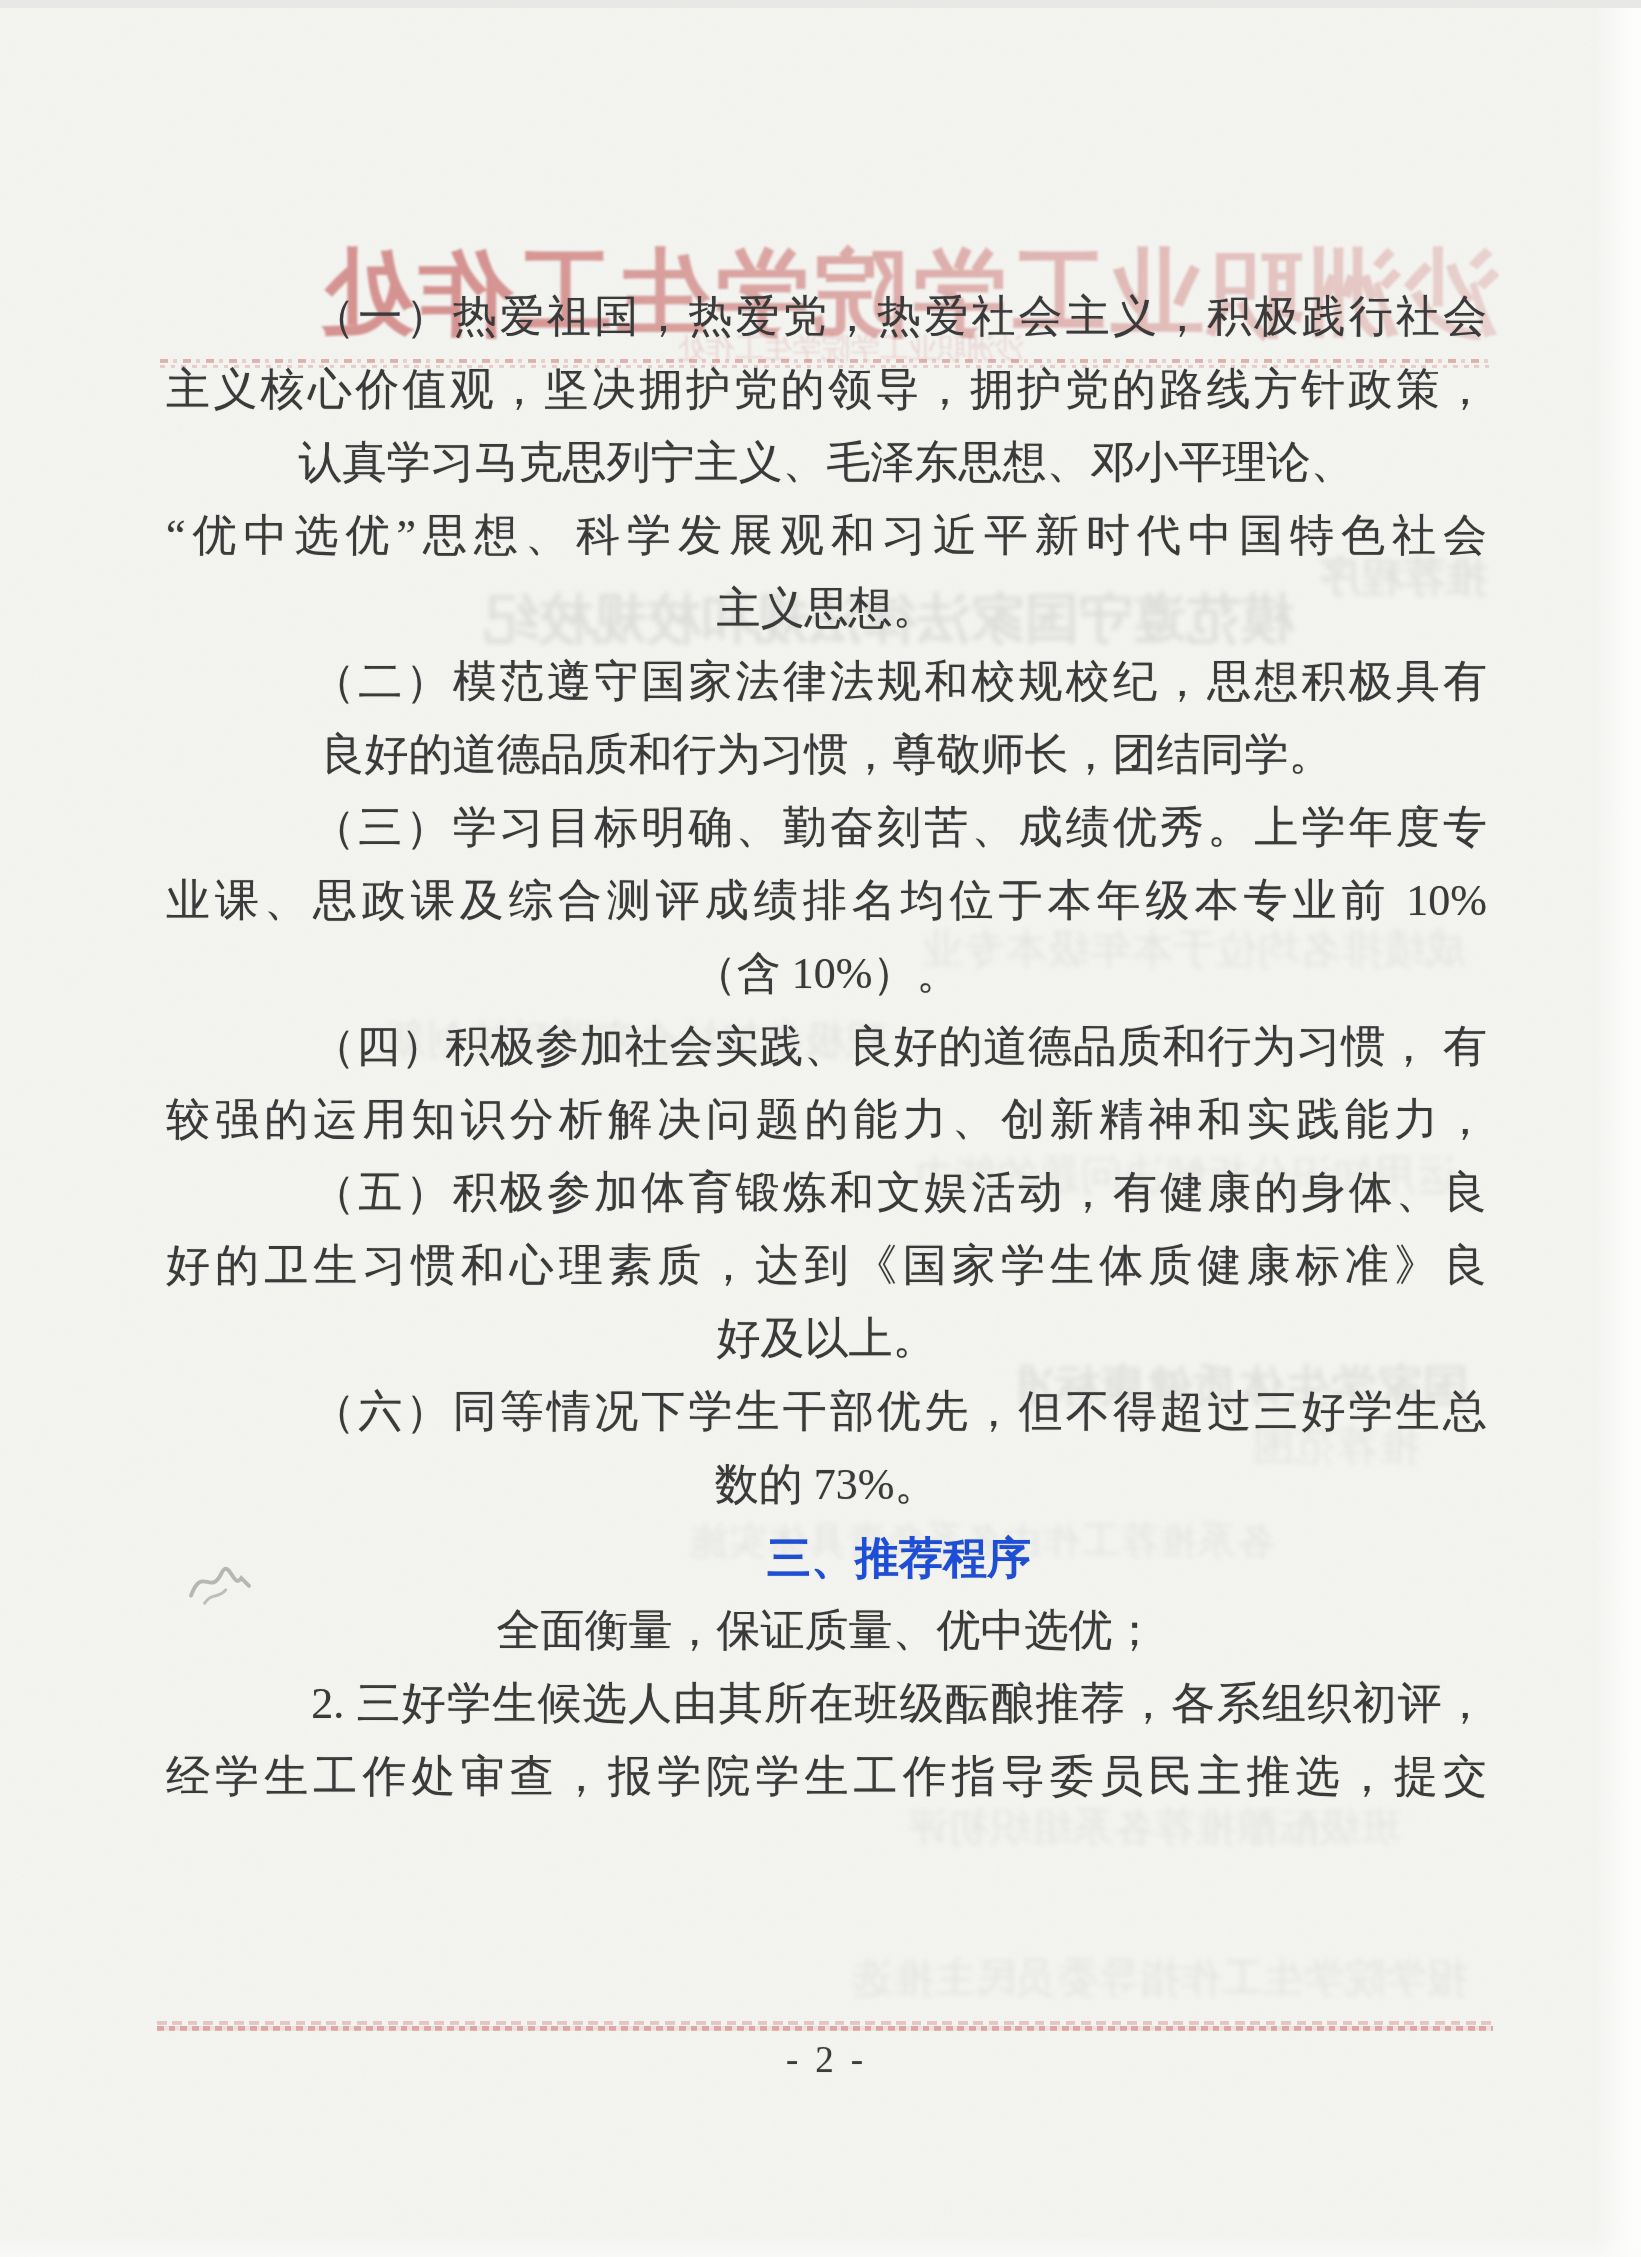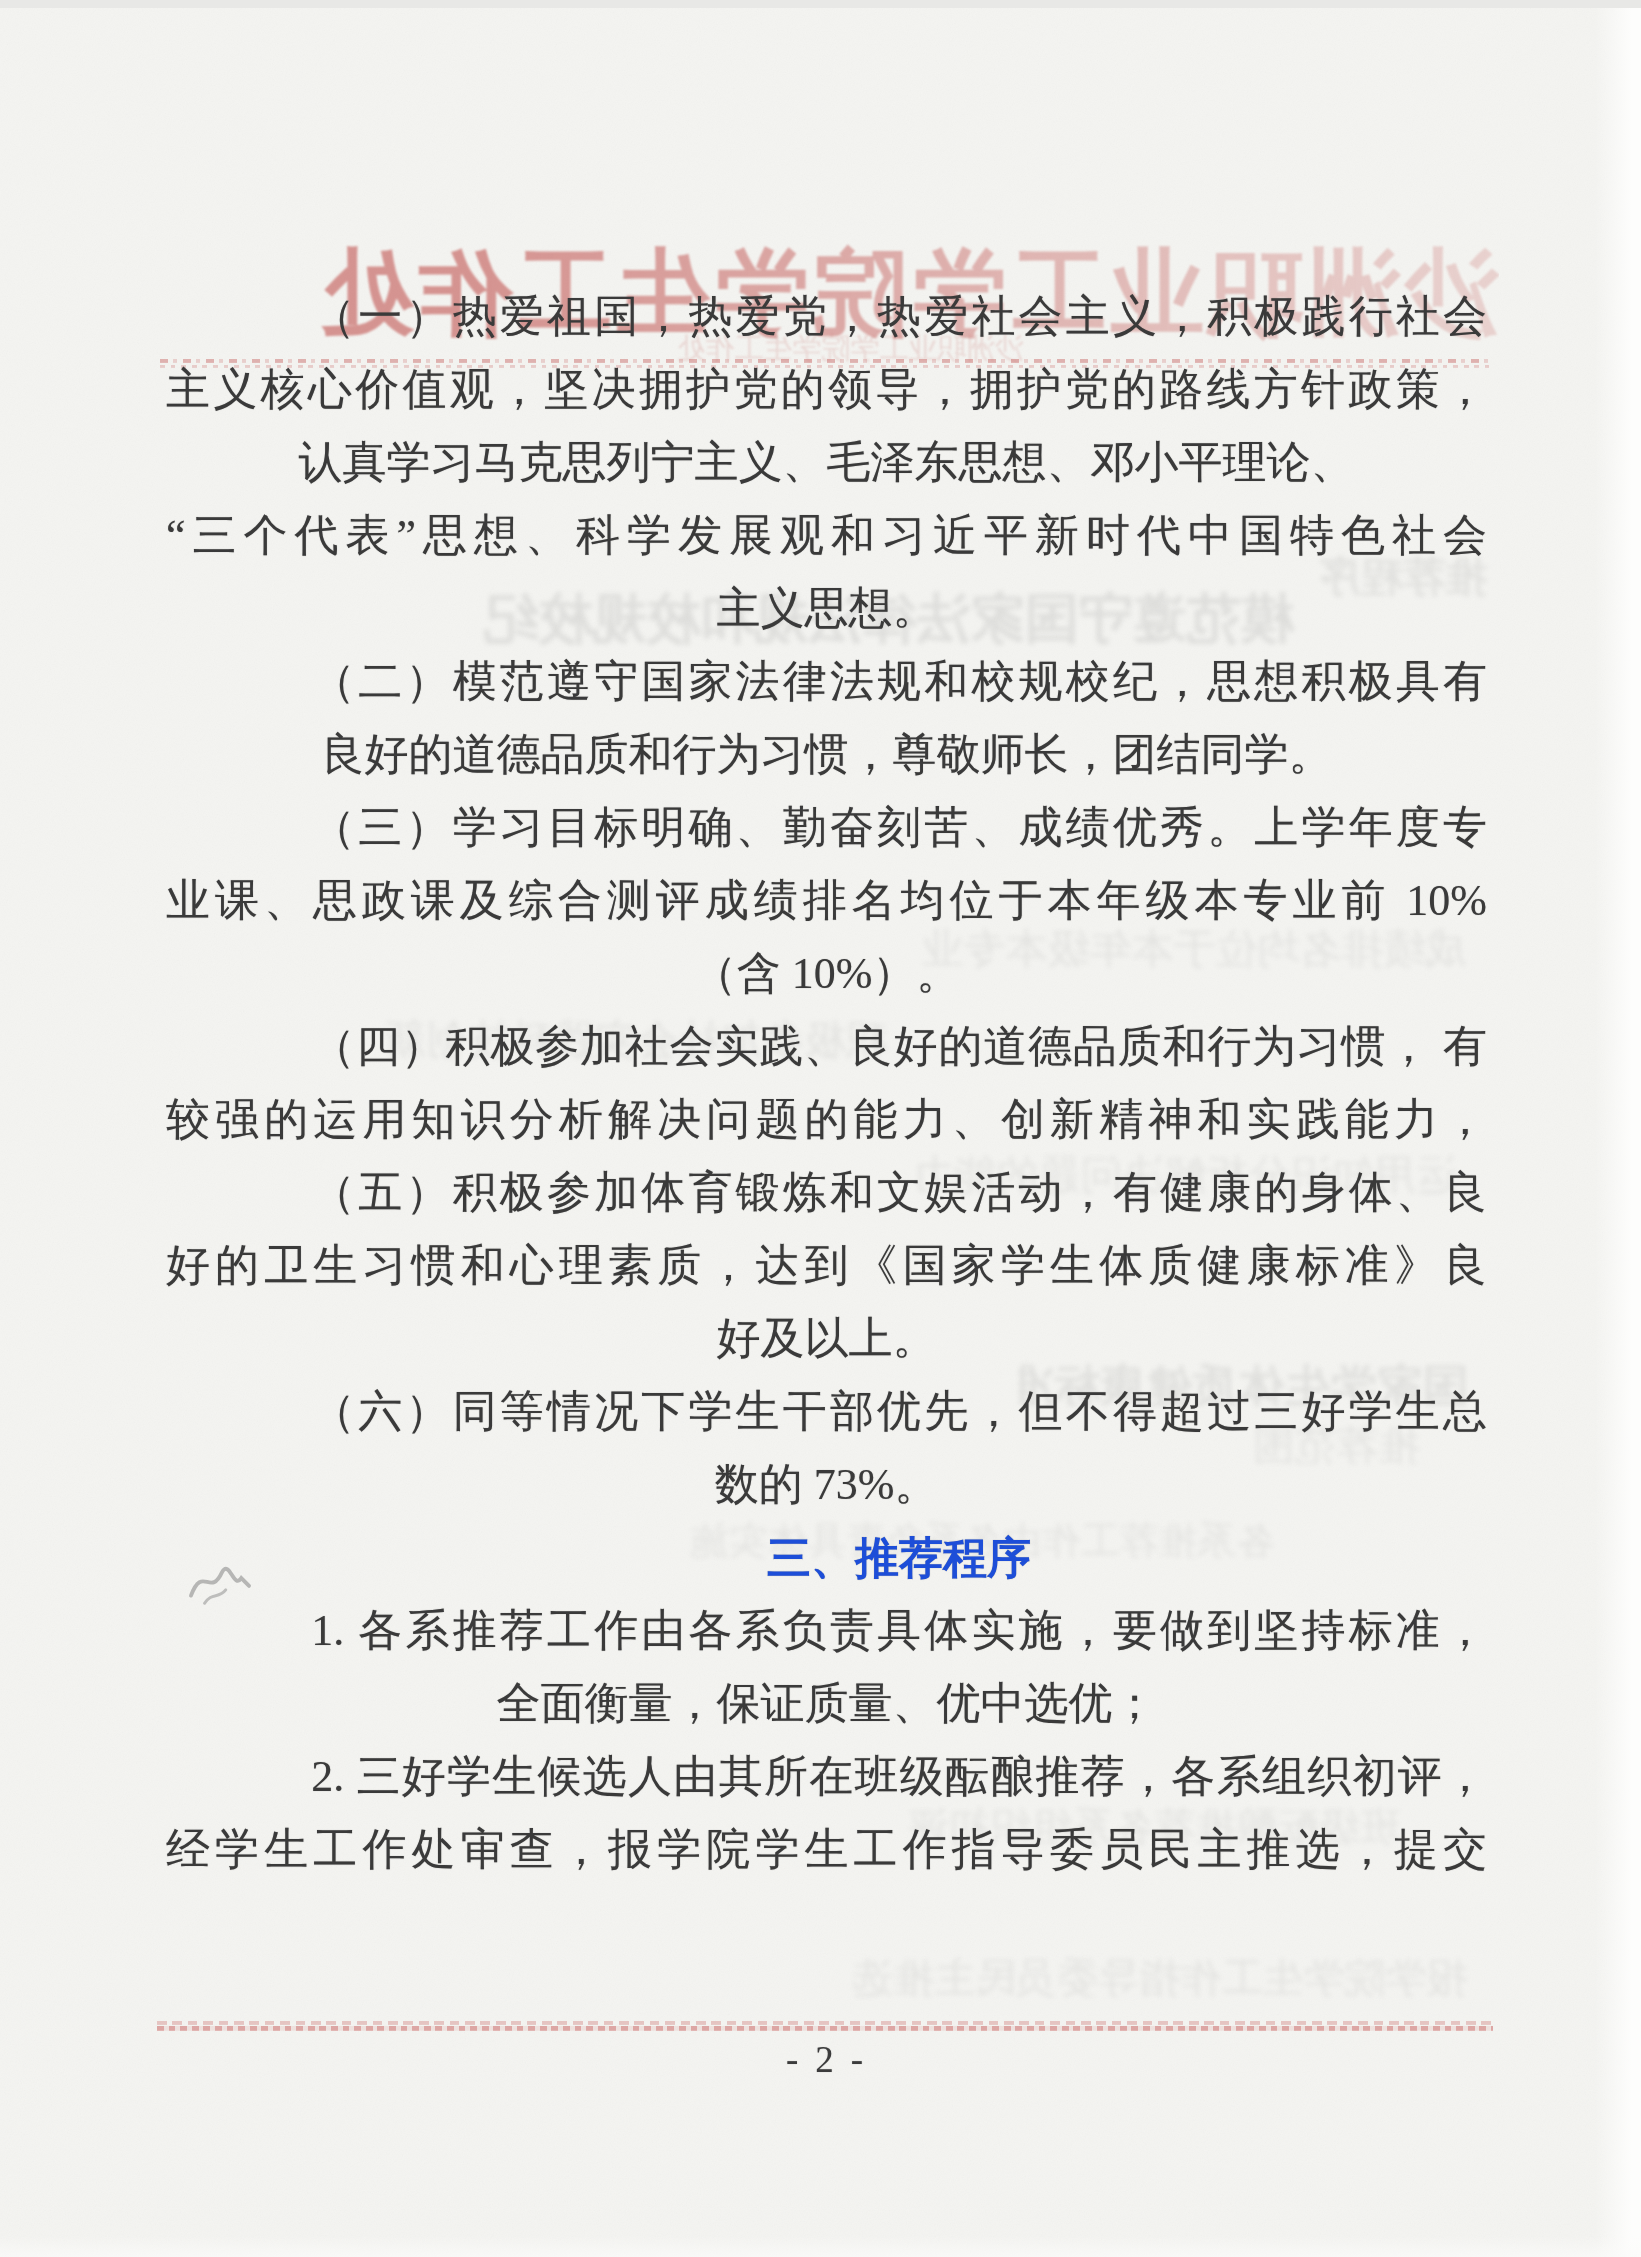--- a/index.html
+++ b/index.html
@@ -114,36 +114,35 @@
 
   <svg class="pencil" width="70" height="60" xmlns="http://www.w3.org/2000/svg" viewBox="0 0 72 62">
     <path d="M6,44 C18,12 26,46 38,20 C46,6 50,38 58,26 L66,34" stroke="#7b7b7b" stroke-width="4" fill="none" stroke-linecap="round"></path>
     <path d="M20,52 C28,40 34,48 42,38" stroke="#8a8a8a" stroke-width="3" fill="none" stroke-linecap="round"></path>
   </svg>
 
   <div class="textblock">
     <div class="line fill indent">（一）热爱祖国，热爱党，热爱社会主义，积极践行社会</div>
     <div class="line fill">主义核心价值观，坚决拥护党的领导，拥护党的路线方针政策，</div>
     <div class="line">认真学习马克思列宁主义、毛泽东思想、邓小平理论、</div>
-    <div class="line fill">“三个代表”思想、科学发展观和习近平新时代中国特色社会</div>
+    <div class="line fill">“优中选优”思想、科学发展观和习近平新时代中国特色社会</div>
     <div class="line">主义思想。</div>
     <div class="line fill indent">（二）模范遵守国家法律法规和校规校纪，思想积极具有</div>
     <div class="line">良好的道德品质和行为习惯，尊敬师长，团结同学。</div>
     <div class="line fill indent">（三）学习目标明确、勤奋刻苦、成绩优秀。上学年度专</div>
     <div class="line fill">业课、思政课及综合测评成绩排名均位于本年级本专业前 10%</div>
     <div class="line">（含 10%）。</div>
     <div class="line fill indent">（四）积极参加社会实践、良好的道德品质和行为习惯， 有</div>
     <div class="line fill">较强的运用知识分析解决问题的能力、创新精神和实践能力，</div>
     <div class="line fill indent">（五）积极参加体育锻炼和文娱活动，有健康的身体、良</div>
     <div class="line fill">好的卫生习惯和心理素质，达到《国家学生体质健康标准》良</div>
     <div class="line">好及以上。</div>
     <div class="line fill indent">（六）同等情况下学生干部优先，但不得超过三好学生总</div>
     <div class="line">数的 73%。</div>
     <div class="line heading indent">三、推荐程序</div>
-    <div class="line fill indent">1. 各系推荐工作由各系负责具体实施，要做到坚持标准，</div>
     <div class="line">全面衡量，保证质量、优中选优；</div>
     <div class="line fill indent">2. 三好学生候选人由其所在班级酝酿推荐，各系组织初评，</div>
     <div class="line fill">经学生工作处审查，报学院学生工作指导委员民主推选，提交</div>
   </div>
 
   <div class="red-rule bottom"></div>
   <div class="footer">- 2 -</div>
 
   <div class="edge-right"></div>
   <div class="edge-bottom"></div>

